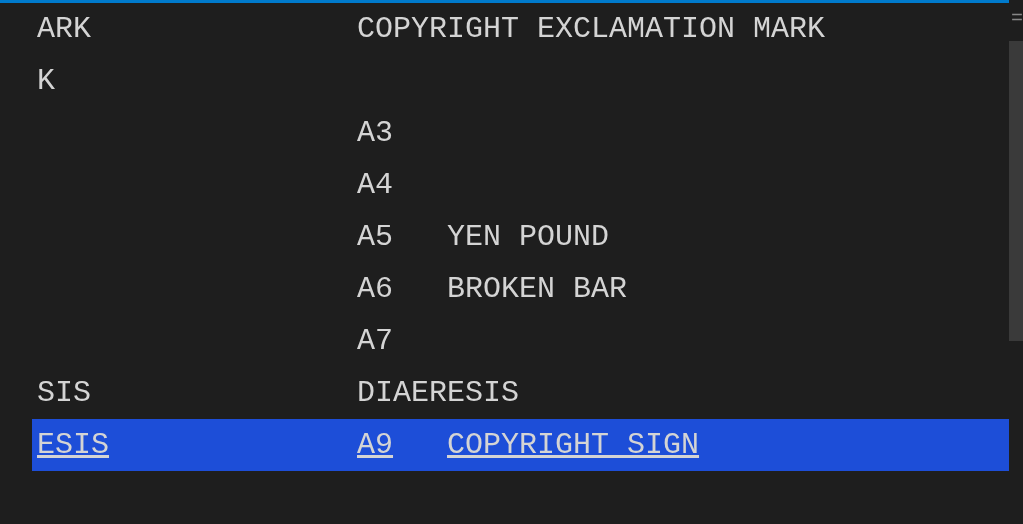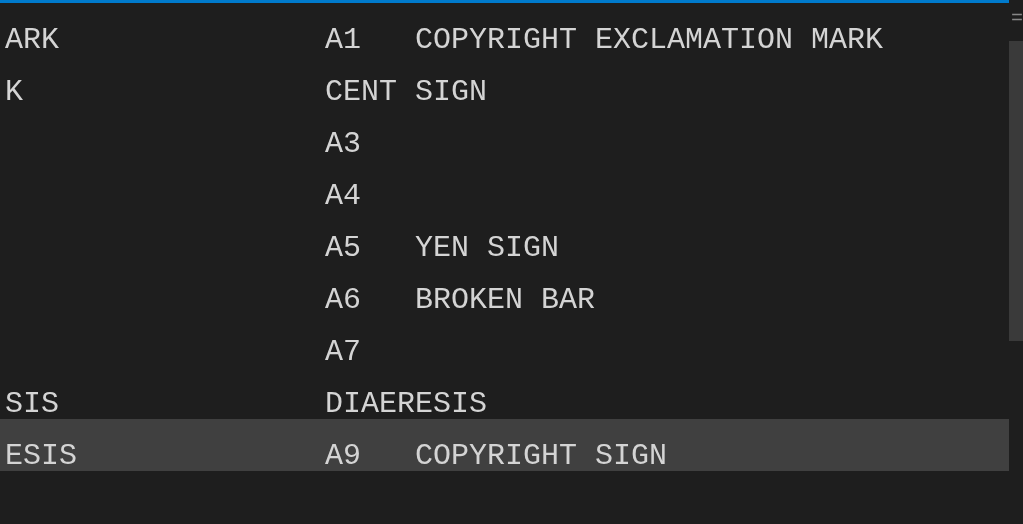--- a/index.html
+++ b/index.html
@@ -24,27 +24,29 @@
       position: absolute;
       top: 3px;
       left: 0;
       right: 14px;
       bottom: 0;
       font-size: 30px;
       line-height: 1.0;
     }
     .row {
       display: flex;
-      align-items: flex-end;
+      align-items: center;
       height: 52px;
       padding-left: 5px;
       white-space: pre;
+      margin-left: 32px;
     }
     .row.selected {
-      background: #404040;
+      background: #1d4ed8;
+      text-decoration: underline;
     }
     .col-left {
       width: 320px;
       flex-shrink: 0;
       overflow: hidden;
       text-align: left;
       padding-left: 0;
     }
     .col-code {
       width: 90px;
@@ -83,39 +85,37 @@
     }
   </style>
 </head>
 <body>
 
 <div class="top-accent"></div>
 
 <div class="content-area">
   <div class="row">
     <span class="col-left">ARK</span>
-    <span class="col-code">A1</span>
     <span class="col-name">COPYRIGHT EXCLAMATION MARK</span>
   </div>
   <div class="row">
     <span class="col-left">K</span>
-    <span class="col-name">CENT SIGN</span>
   </div>
   <div class="row">
     <span class="col-left"></span>
     <span class="col-code">A3</span>
   </div>
   <div class="row">
     <span class="col-left"></span>
     <span class="col-code">A4</span>
   </div>
   <div class="row">
     <span class="col-left"></span>
     <span class="col-code">A5</span>
-    <span class="col-name">YEN SIGN</span>
+    <span class="col-name">YEN POUND</span>
   </div>
   <div class="row">
     <span class="col-left"></span>
     <span class="col-code">A6</span>
     <span class="col-name">BROKEN BAR</span>
   </div>
   <div class="row">
     <span class="col-left"></span>
     <span class="col-code">A7</span>
   </div>

